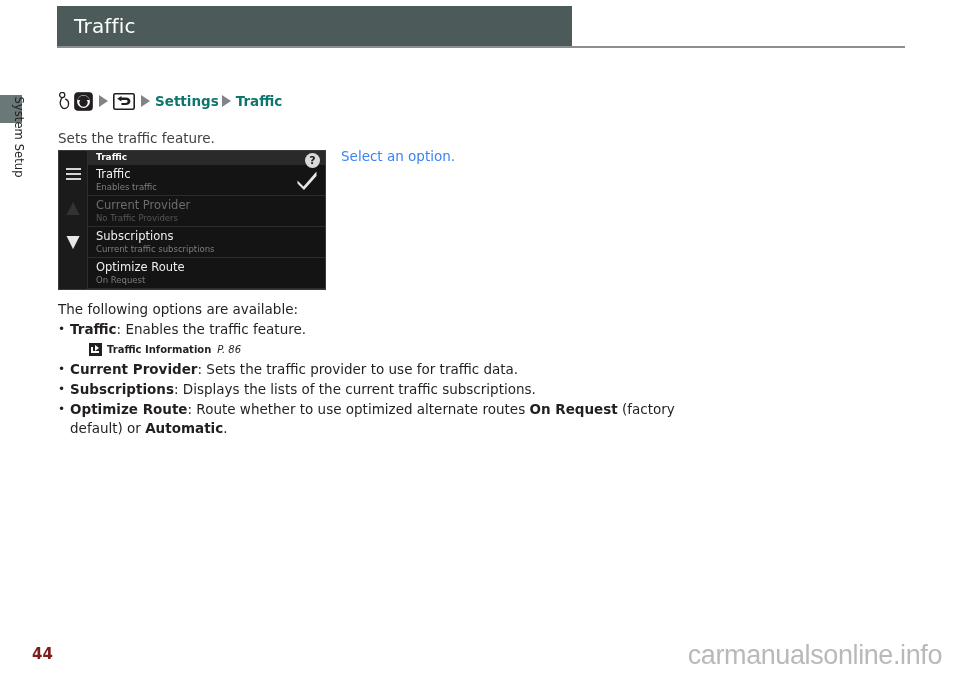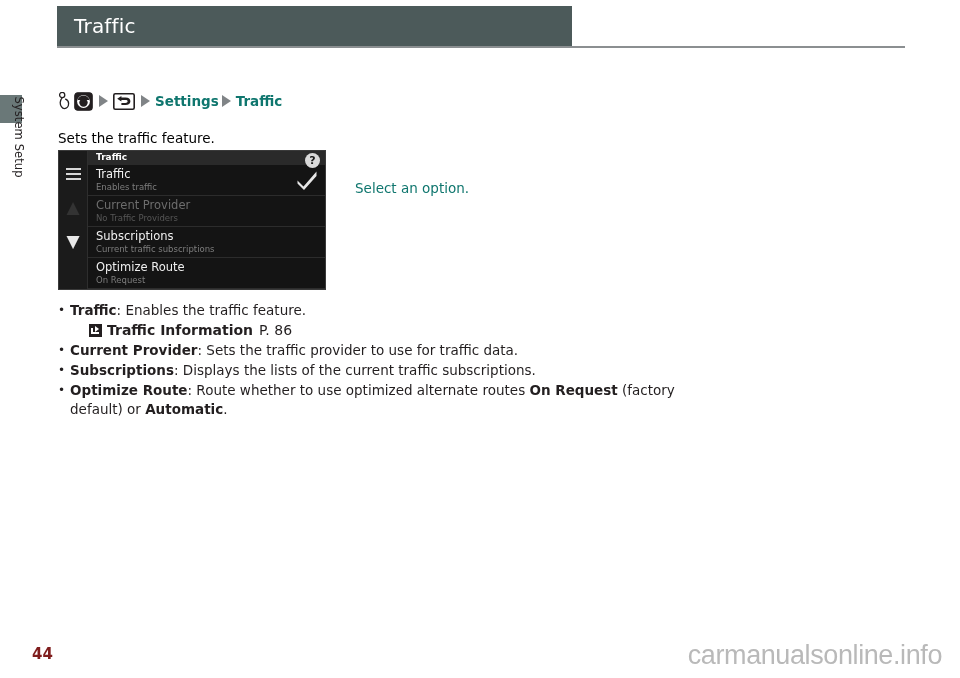--- a/index.html
+++ b/index.html
@@ -99,29 +99,28 @@
     font-size: 13.5px;
     white-space: nowrap;
   }
 
   
   .intro-line {
     position: absolute;
     left: 58px;
     top: 130px;
     font-size: 13.5px;
-    color: #000000;
+    color: #404040;
   }
   .select-note {
     position: absolute;
-    left: 355px;
+    left: 341px;
     top: 148px;
     font-size: 13.5px;
-    color: #0f766e;
-    margin-top: 32px;
+    color: #3b82f6;
   }
 
   
   .navscreen {
     position: absolute;
     left: 58px;
     top: 150px;
     width: 268px;
     height: 140px;
     background: #141414;
@@ -253,21 +252,21 @@
     font-size: 12px;
     line-height: 19px;
     color: #231f20;
   }
   .opt-text { flex: 1 1 auto; }
   .b { font-weight: bold; }
   .ref-line {
     margin: 1px 0 1px 31px;
     display: flex;
     align-items: center;
-    font-size: 14px;
+    font-size: 10px;
   }
   .ref-arrow {
     display: inline-block;
     width: 13px;
     height: 13px;
     background: #231f20;
     margin-right: 5px;
     position: relative;
     flex: 0 0 13px;
   }
@@ -287,21 +286,21 @@
     position: absolute;
     left: 6px;
     top: 2px;
     width: 0;
     height: 0;
     border-left: 4px solid #ffffff;
     border-top: 3px solid transparent;
     border-bottom: 3px solid transparent;
   }
   .ref-title { font-weight: bold; }
-  .ref-page { font-weight: normal; margin-left: 6px; }
+  .ref-page { font-weight: normal; margin-left: 6px; font-style: italic; }
 
   
   .page-number {
     position: absolute;
     left: 32px;
     top: 645px;
     font-size: 15px;
     font-weight: bold;
     color: #7f1d1d;
   }
@@ -406,20 +405,21 @@
     <div class="ns-row">
       <div class="ns-row-title">Optimize Route</div>
       <div class="ns-row-sub">On Request</div>
     </div>
 
   </div>
 </div>
 
 <div class="options-block">
 
+  <p class="options-lead">The following options are available:</p>
 
   <div class="opt-item">
     <span class="opt-bullet">•</span>
     <span class="opt-text"><span class="b">Traffic</span><span>: Enables the traffic feature.</span></span>
   </div>
 
   <div class="ref-line">
     <span class="ref-arrow"></span>
     <span class="ref-title">Traffic Information</span>
     <span class="ref-page">P. 86</span>

